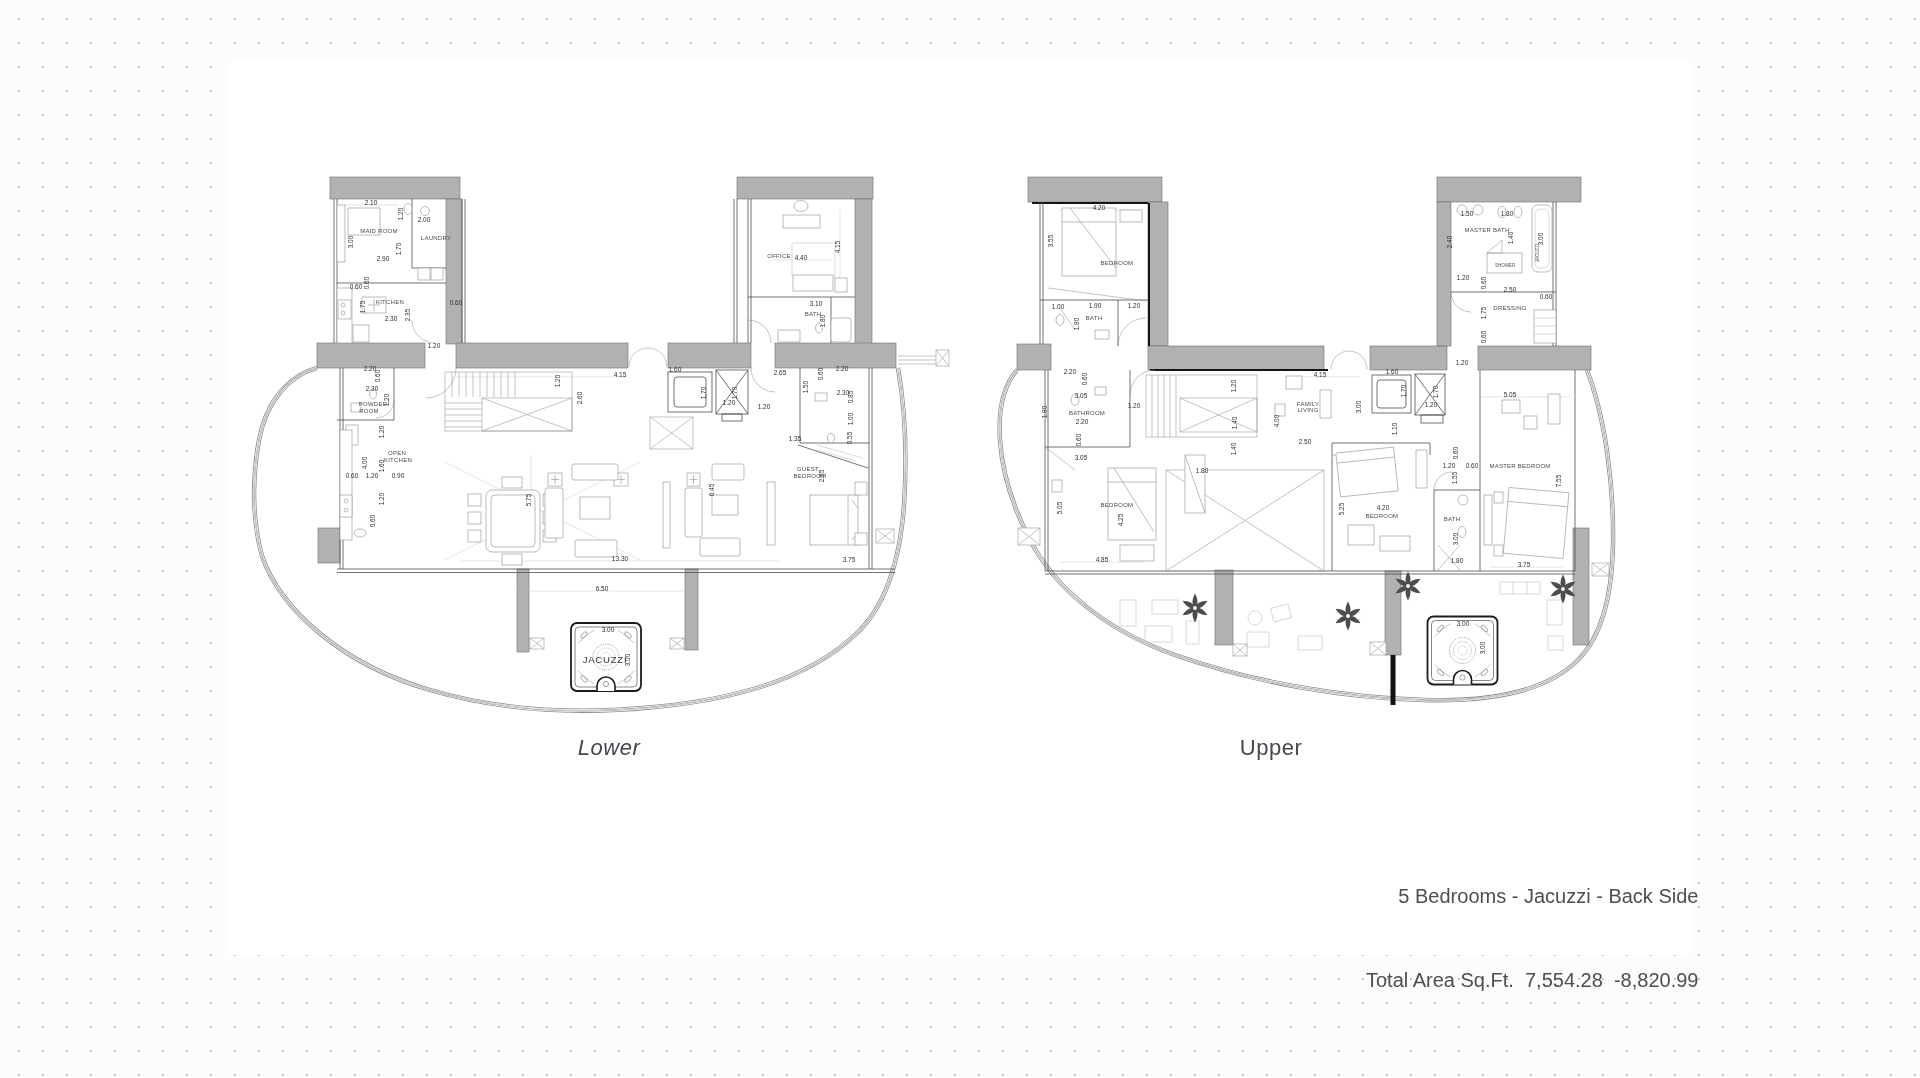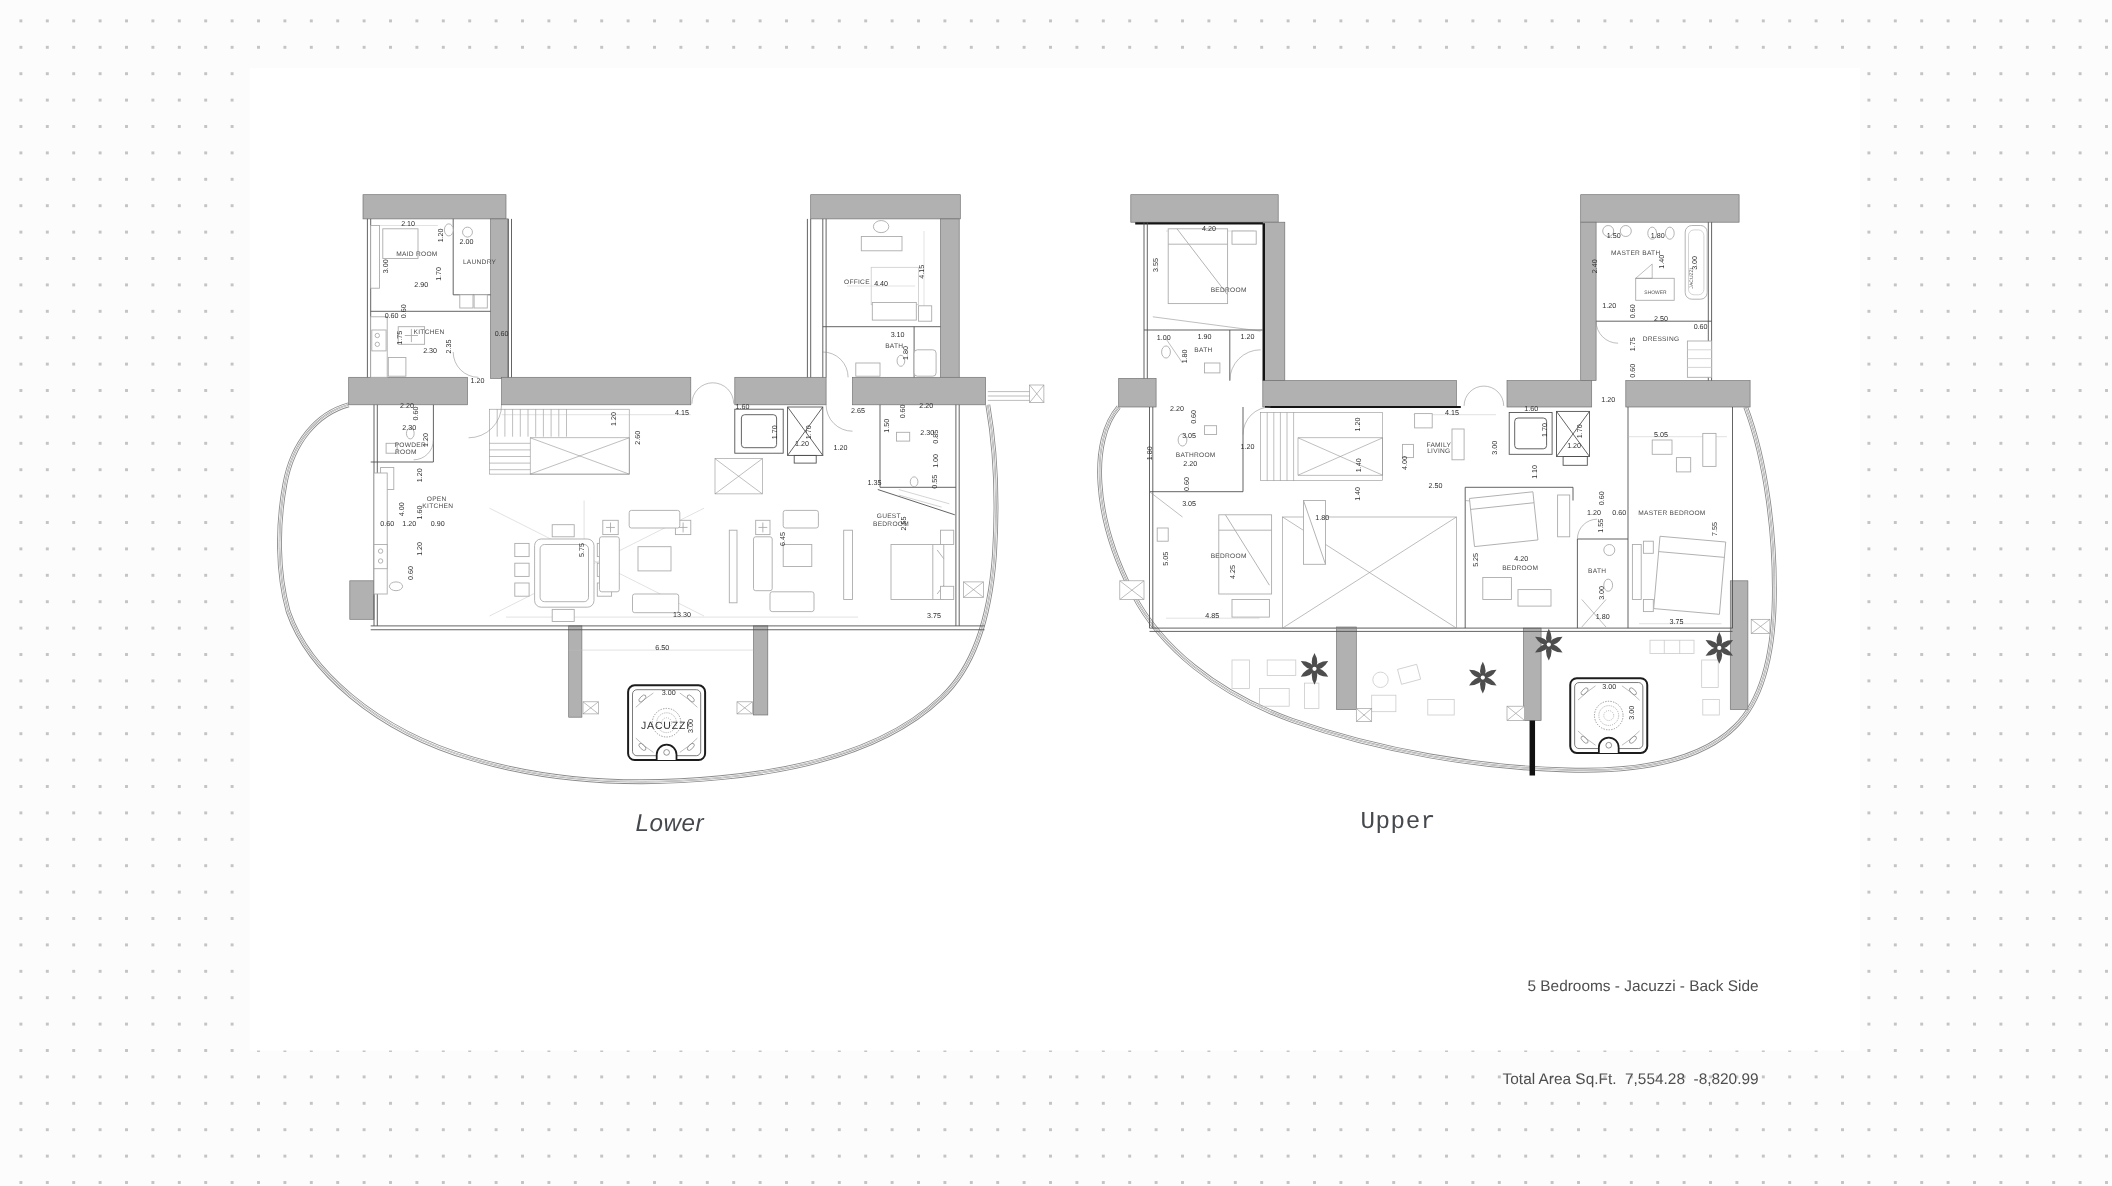--- a/index.html
+++ b/index.html
@@ -7,22 +7,22 @@
   .canvas{position:relative;width:1920px;height:1078px;overflow:hidden;
     background-color:#fcfcfc;
     background-image:radial-gradient(#c4c4c4 1.35px, rgba(0,0,0,0) 1.5px);
     background-size:24px 24px;background-position:7px 7px;text-align:right;}
   .panel{position:absolute;left:227px;top:62px;width:1464px;height:893px;background:#ffffff;}
   .plan-svg{position:absolute;}
   #lower-svg{left:250px;top:165px;width:700px;height:615px;}
   #upper-svg{left:985px;top:165px;width:645px;height:615px;}
   .floor-label{position:absolute;transform:translateX(-50%);font-size:22px;letter-spacing:.5px;color:#45494d;}
   #lower-label{left:609px;top:735px;font-style:italic;}
-  #upper-label{left:1271px;top:735px;font-family:Liberation Mono, monospace;}
-  .caption{position:absolute;left:1366px;top:826px;font-size:14px;line-height:28px;color:#4e4e4e;white-space:pre;}
+  #upper-label{left:1271px;top:735px;}
+  .caption{position:absolute;left:1366px;top:826px;font-size:20px;line-height:28px;color:#4e4e4e;white-space:pre;}
   
   .wall{fill:#b1b1b1;stroke:#6f6f6f;stroke-width:.6;}
   .w{stroke:#4f4f4f;stroke-width:.8;fill:none;}
   .w1{stroke:#8a8a8a;stroke-width:.5;fill:none;}
   .f{stroke:#aaaaaa;stroke-width:.8;fill:#ffffff;}
   .fl{stroke:#c9c9c9;stroke-width:.7;fill:none;}
   .dl{stroke:#bdbdbd;stroke-width:.4;fill:none;}
   .xl{stroke:#9a9a9a;stroke-width:.6;fill:none;}
   .blk{stroke:#141414;stroke-width:2;fill:none;}
   text.dim{font:6.5px "Liberation Sans",sans-serif;fill:#2f2f2f;text-anchor:middle;}

